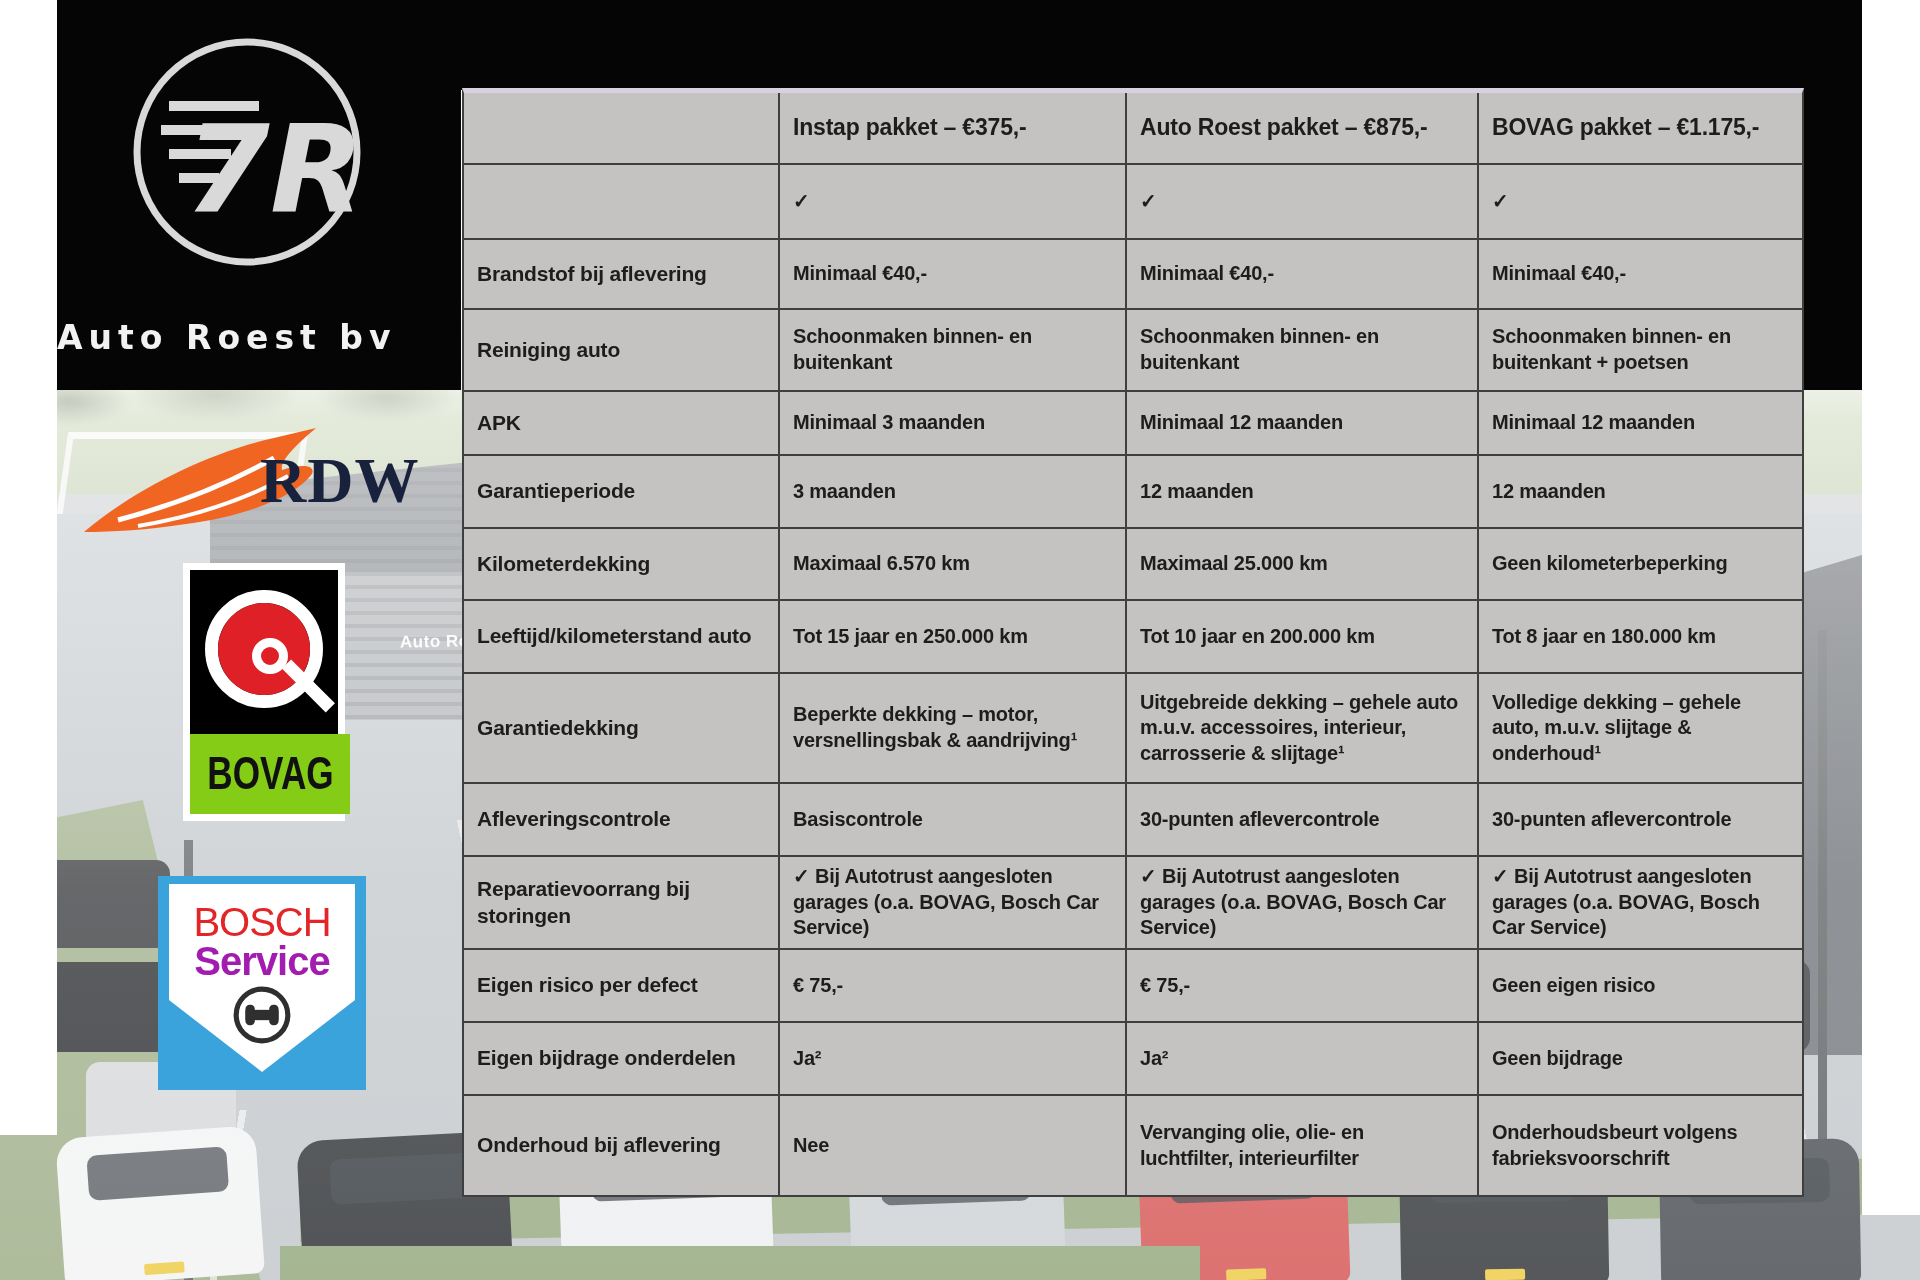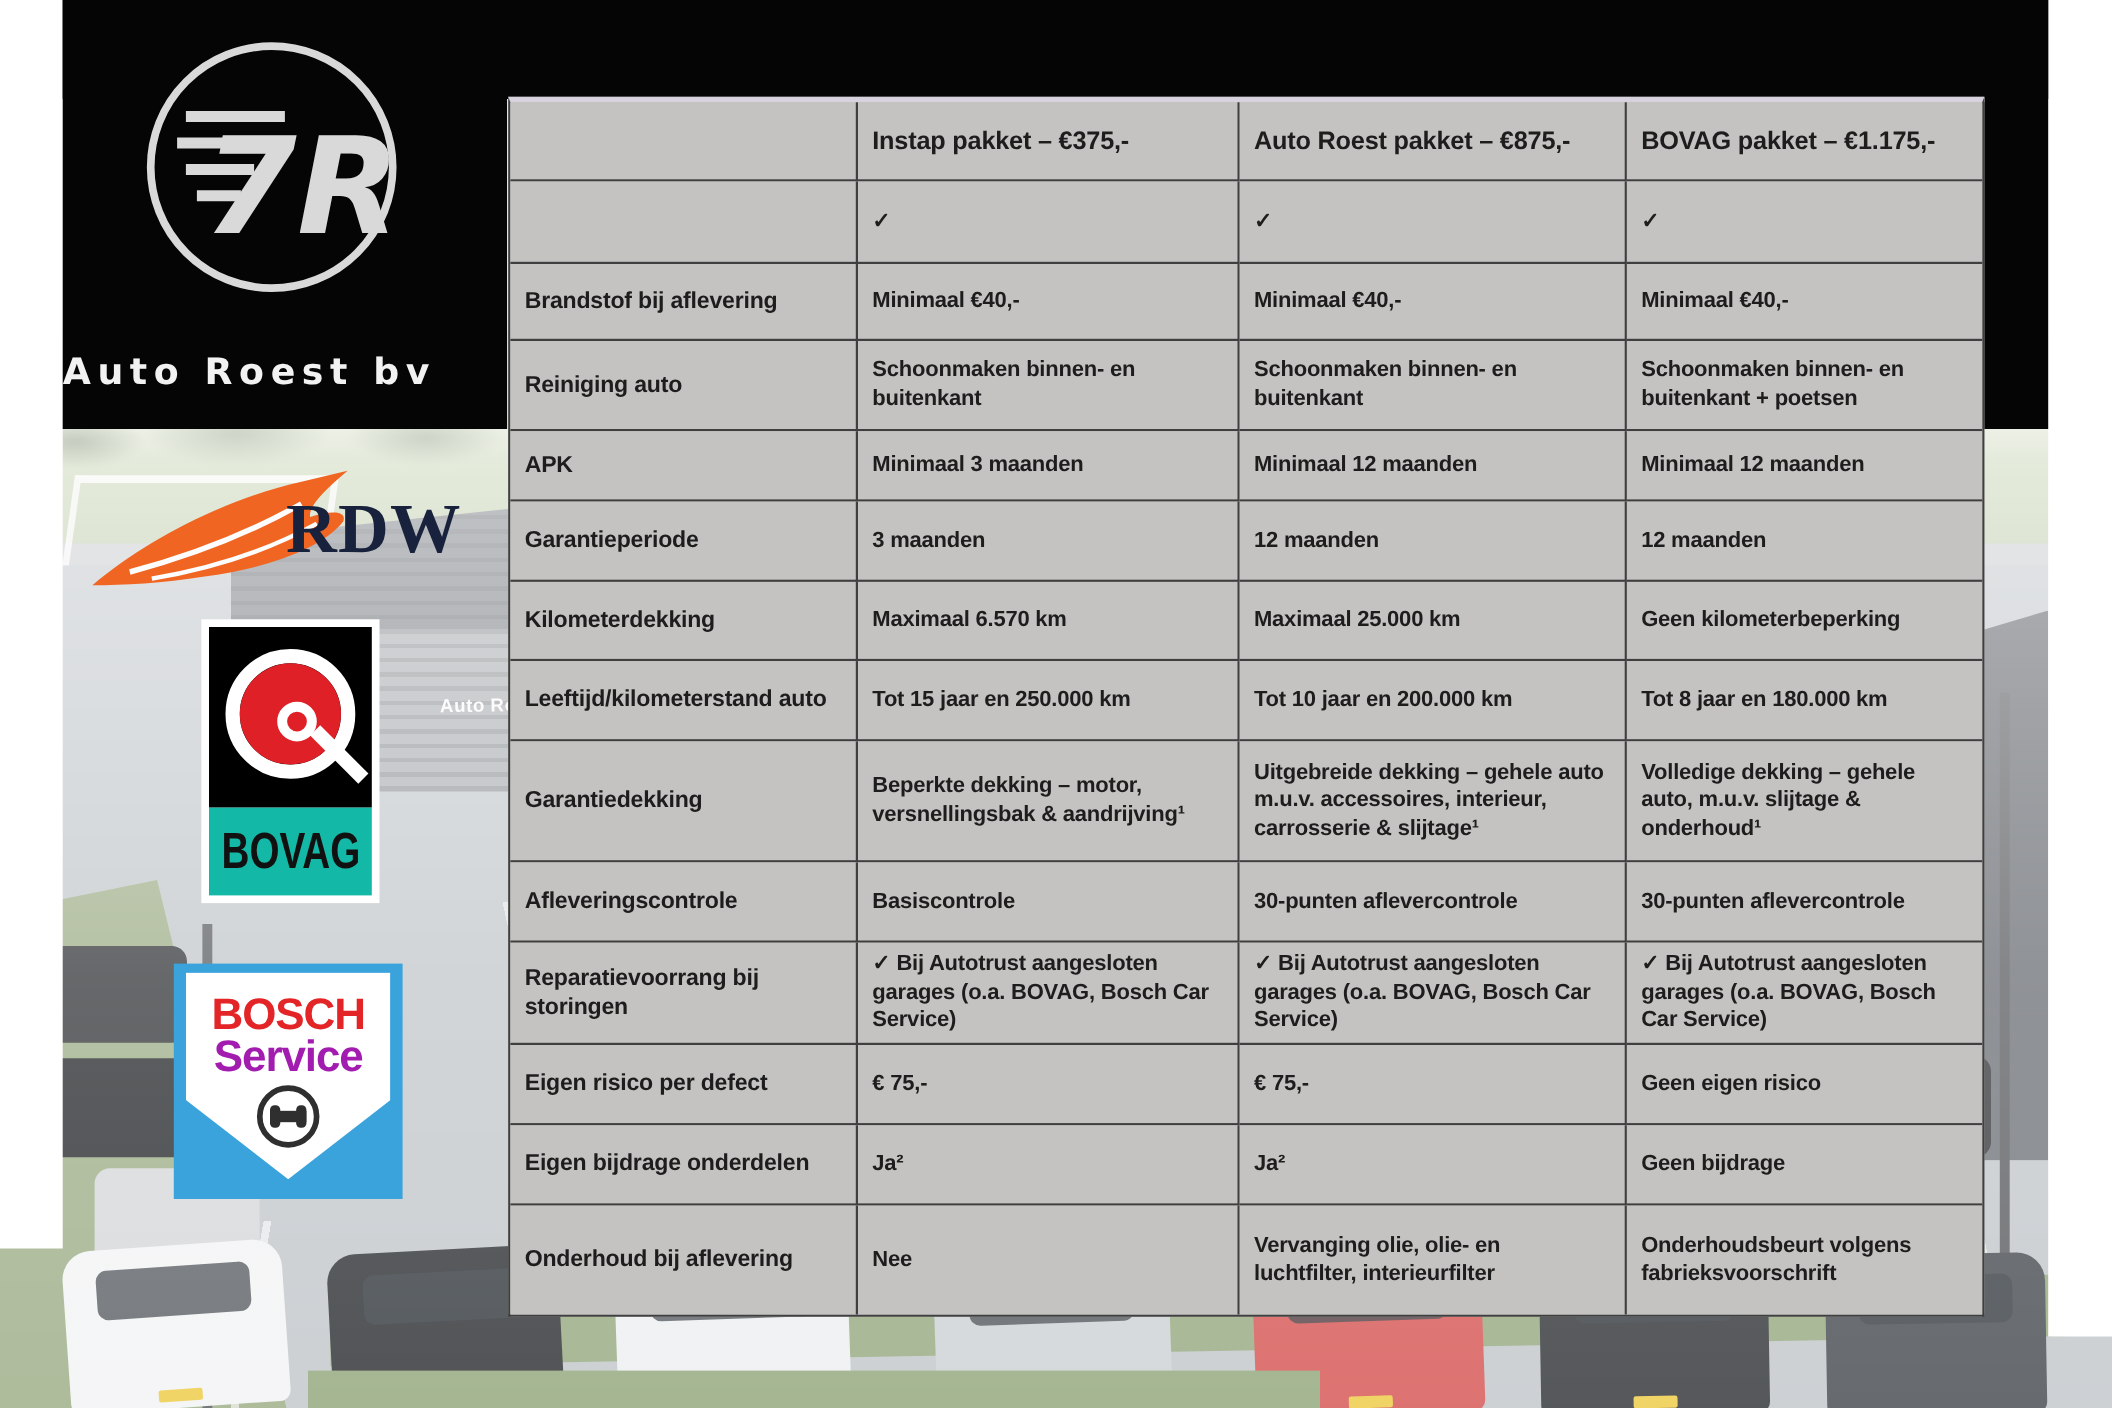--- a/index.html
+++ b/index.html
@@ -48,26 +48,26 @@
   .rdw{position:absolute;left:78px;top:418px;width:370px;height:150px;z-index:4}
   .rdw svg{position:absolute;left:0;top:6px}
   .rdw-text{position:absolute;left:182px;top:26px;font-family:"Liberation Serif",serif;font-weight:700;font-size:64px;color:#18223c;letter-spacing:1px}
 
   .bovag{position:absolute;left:183px;top:563px;width:162px;height:258px;background:#fff;padding:7px;z-index:4}
   .bovag-top{position:relative;width:148px;height:164px;background:#000}
   .bovag-ring{position:absolute;left:15px;top:20px;width:118px;height:118px;border:13px solid #fff;border-radius:50%}
   .bovag-disc{position:absolute;left:28px;top:33px;width:92px;height:92px;background:#df2027;border-radius:50%}
   .bovag-smallring{position:absolute;left:62px;top:68px;width:36px;height:36px;border:9px solid #fff;border-radius:50%}
   .bovag-handle{position:absolute;left:90px;top:94px;width:13px;height:62px;background:#fff;transform:rotate(-45deg);transform-origin:50% 0}
-  .bovag-bottom{width:148px;height:80px;background:#14b8a6;display:flex;align-items:center;justify-content:center}
+  .bovag-bottom{width:160px;height:80px;background:#84cc16;display:flex;align-items:center;justify-content:center}
   .bovag-text{font-weight:700;font-size:37px;color:#111;transform:scale(.95,1.25);letter-spacing:0}
 
   .bosch{position:absolute;left:158px;top:876px;width:208px;height:214px;background:#3aa3dc;z-index:4}
   .bosch-shield{position:absolute;left:11px;top:8px;width:186px;height:200px;background:#fff;clip-path:polygon(0 0,100% 0,100% 58%,50% 94%,0 58%);text-align:center}
-  .bosch-line1{margin-top:16px;font-weight:700;font-size:40px;color:#e32528;letter-spacing:-1px}
+  .bosch-line1{margin-top:16px;font-weight:400;font-size:40px;color:#e32528;letter-spacing:-1px}
   .bosch-line2{margin-top:-6px;font-weight:700;font-size:40px;color:#a21caf;letter-spacing:-1px}
 
   
   .pkg-table{position:absolute;left:462px;top:88px;width:1342px;z-index:5;display:grid;
     grid-template-columns:316px 347px 352px 323px;
     grid-template-rows:72px 75px 70px 82px 64px 73px 72px 73px 110px 73px 93px 73px 73px 99px;
     border:2px solid #3f3f3f;border-top:5px solid #d8d2de;background:#c4c3c1}
   .trow{display:contents}
   .td,.th{background:#c4c3c1;border-right:2px solid #3f3f3f;border-bottom:2px solid #3f3f3f;
     display:flex;align-items:center;color:#1d1d1d;font-weight:700;line-height:1.28;

